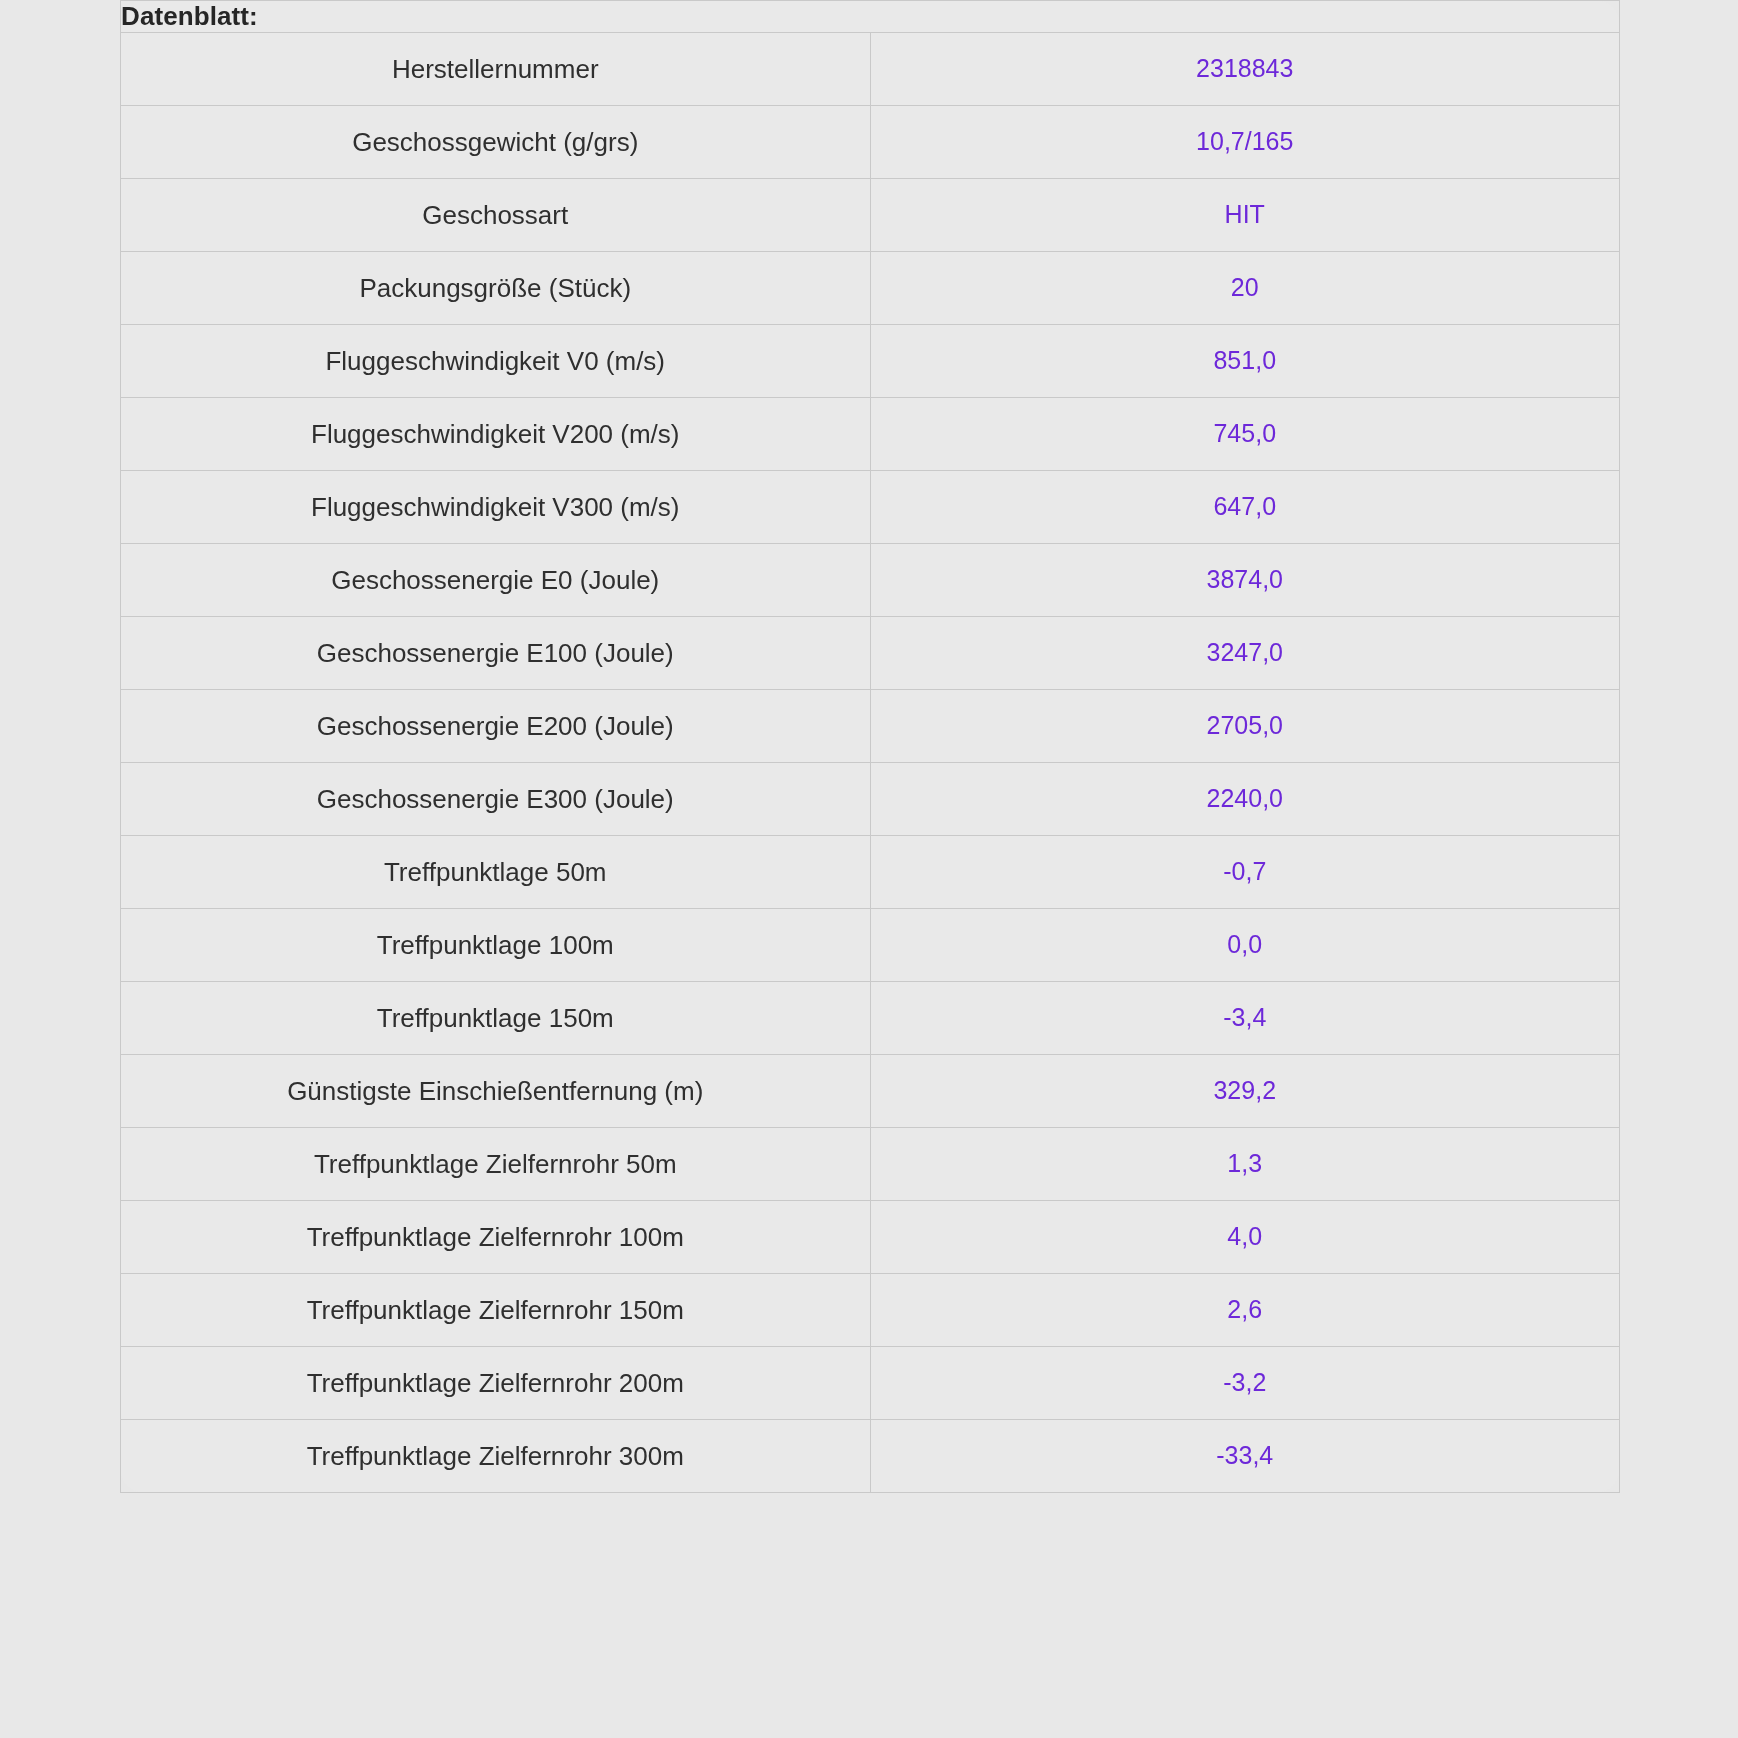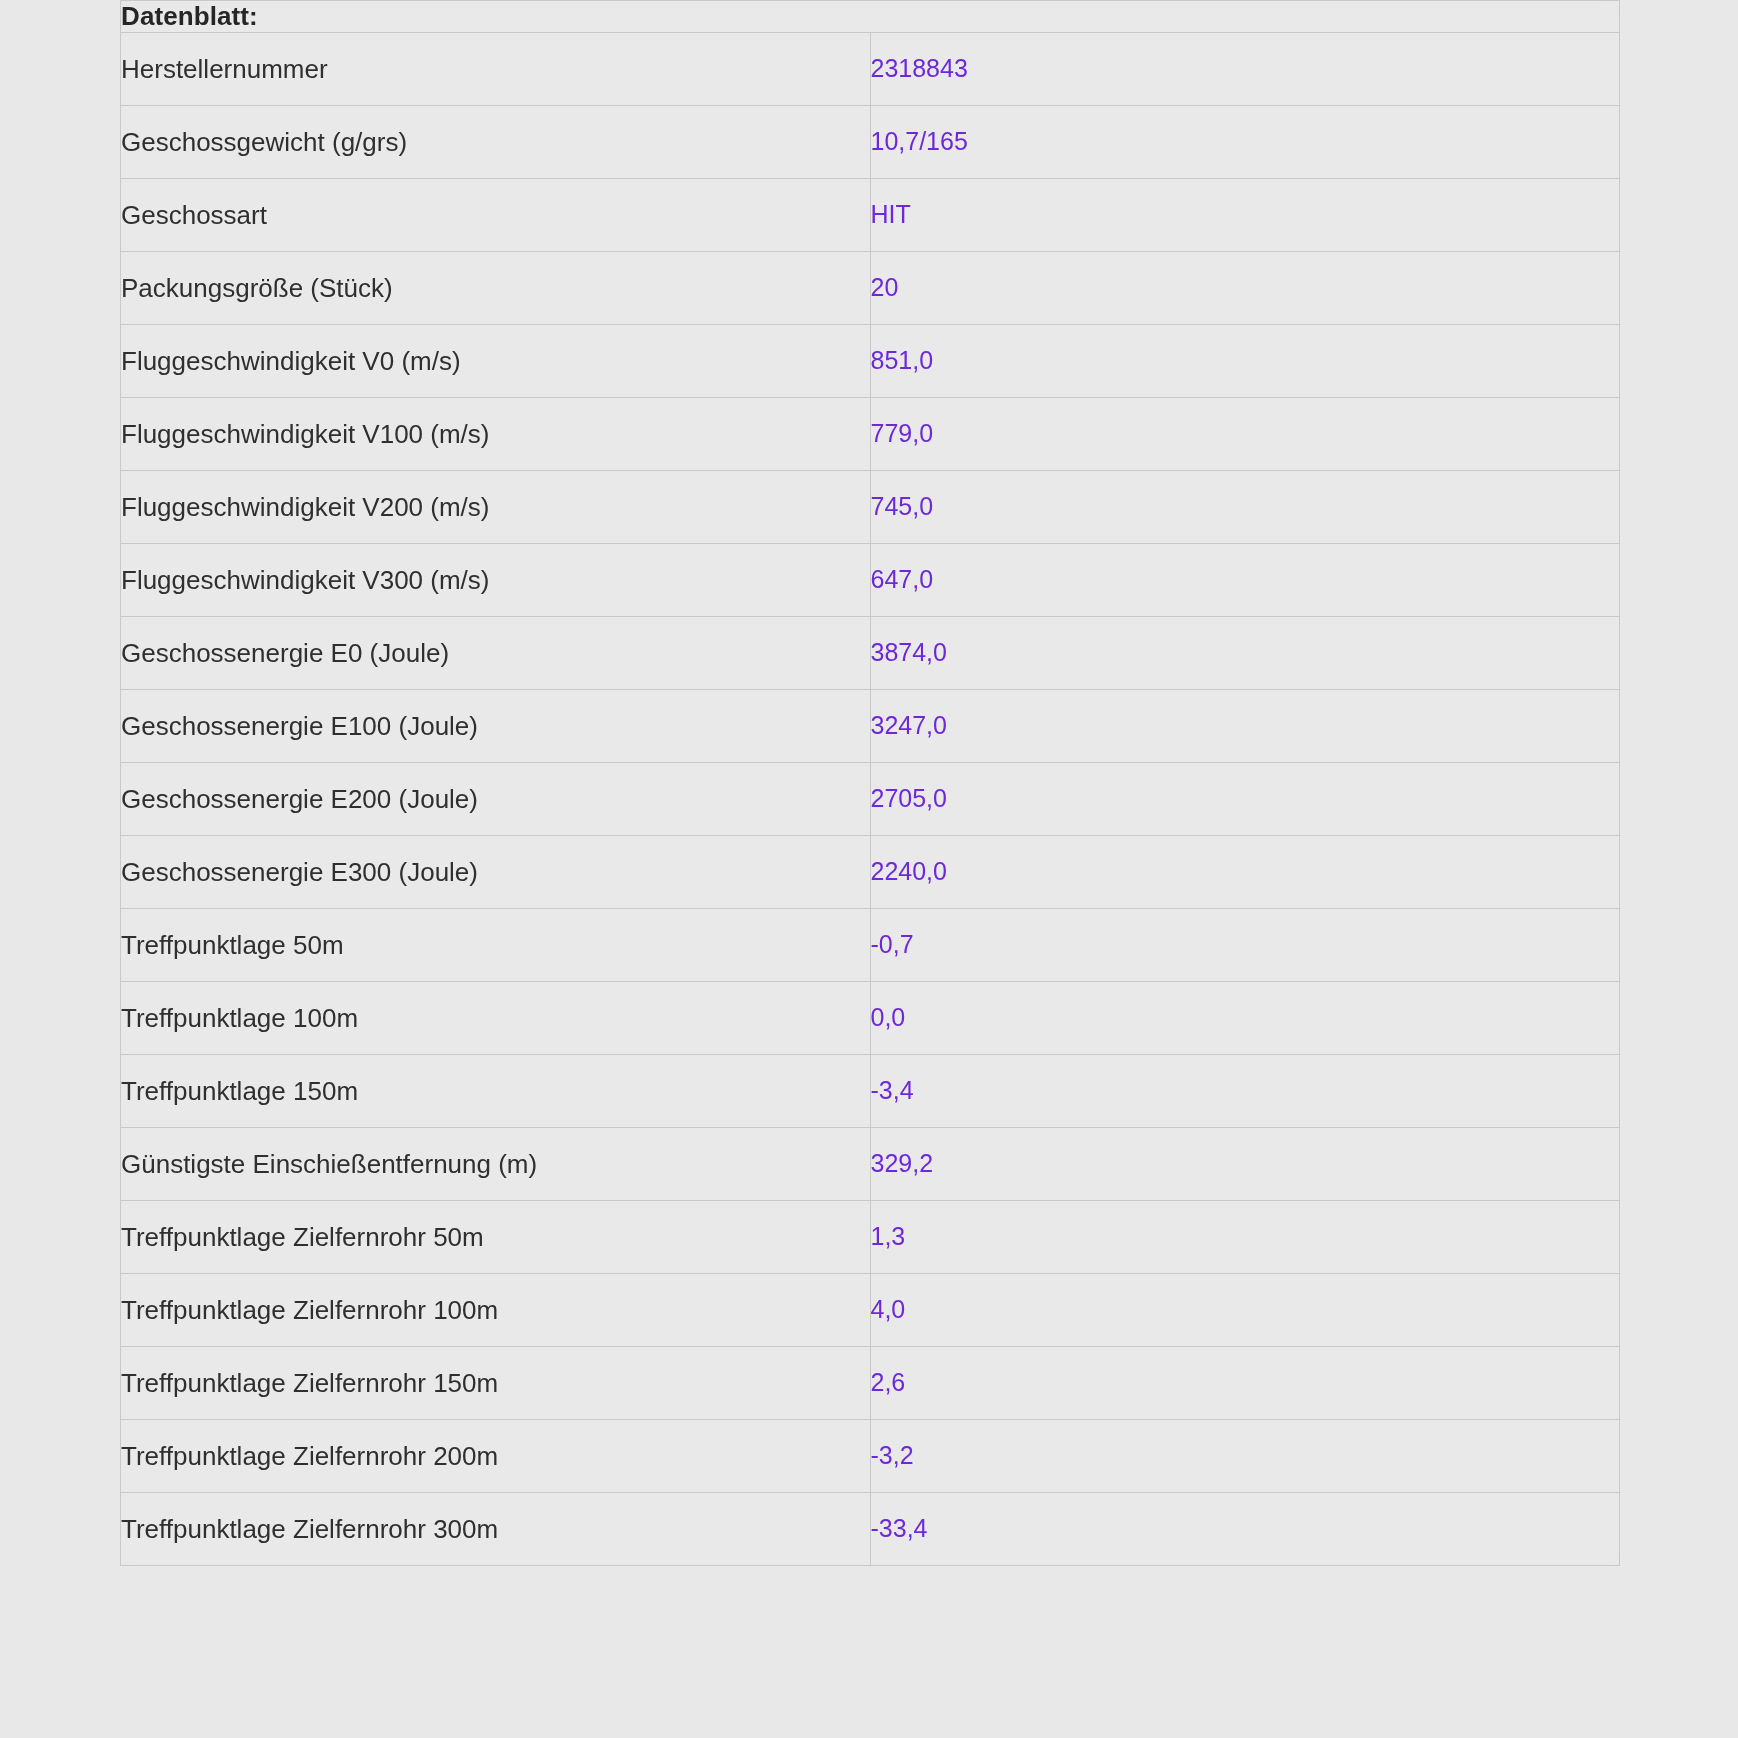--- a/index.html
+++ b/index.html
@@ -50,21 +50,21 @@
     font-size: 26px;
     color: #2f2f2f;
     line-height: 1.25;
   }
   .value-cell {
     padding: 24px 14px 24px 14px;
     font-size: 25px;
     color: #6d28d9;
     line-height: 1.25;
   }
-  tr.row-h td { height: 72px; }
+  tr.row-h td { height: 72px; text-align: center; }
 </style>
 </head>
 <body>
 
 <div class="page">
   <div class="sheet-wrap">
     <table class="datasheet">
       <tbody>
         <tr>
           <td class="title-cell" colspan="2">Datenblatt:</td>
@@ -81,24 +81,20 @@
           <td class="label-cell">Geschossart</td>
           <td class="value-cell">HIT</td>
         </tr>
         <tr class="row-h">
           <td class="label-cell">Packungsgröße (Stück)</td>
           <td class="value-cell">20</td>
         </tr>
         <tr class="row-h">
           <td class="label-cell">Fluggeschwindigkeit V0 (m/s)</td>
           <td class="value-cell">851,0</td>
-        </tr>
-        <tr class="row-h">
-          <td class="label-cell">Fluggeschwindigkeit V100 (m/s)</td>
-          <td class="value-cell">779,0</td>
         </tr>
         <tr class="row-h">
           <td class="label-cell">Fluggeschwindigkeit V200 (m/s)</td>
           <td class="value-cell">745,0</td>
         </tr>
         <tr class="row-h">
           <td class="label-cell">Fluggeschwindigkeit V300 (m/s)</td>
           <td class="value-cell">647,0</td>
         </tr>
         <tr class="row-h">

